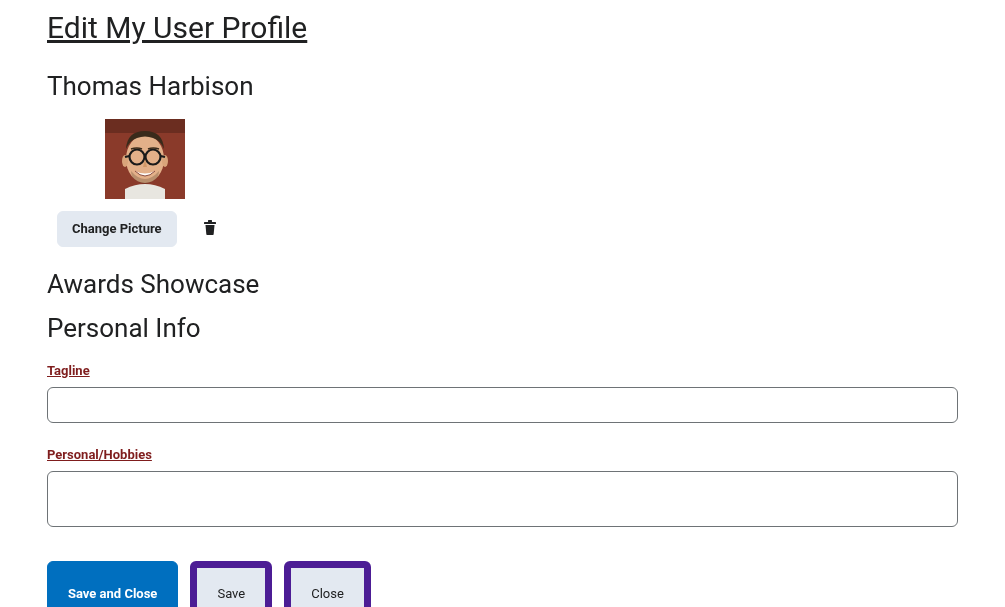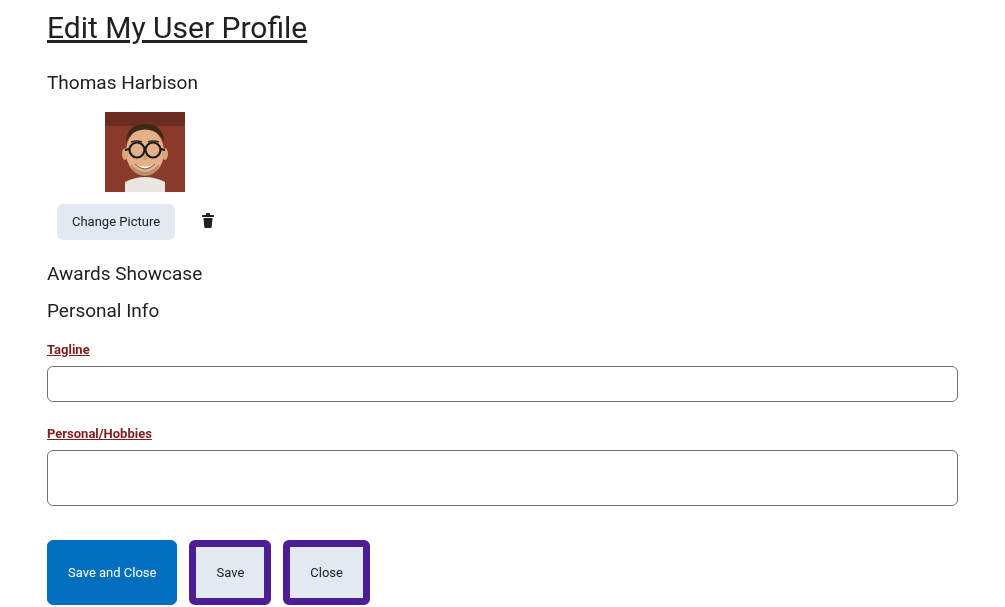--- a/index.html
+++ b/index.html
@@ -15,21 +15,21 @@
       width: 1005px;
     }
     h1.page-title {
       font-size: 30px;
       font-weight: 400;
       color: #202122;
       margin-bottom: 26px;
       text-decoration: underline;
     }
     h2.section-heading {
-      font-size: 19px;
+      font-size: 26px;
       font-weight: 400;
       color: #202122;
       margin-bottom: 18px;
     }
     h2.section-heading.awards {
       margin-bottom: 14px;
     }
     h2.section-heading.personal {
       margin-bottom: 20px;
     }
@@ -52,21 +52,21 @@
     .picture-actions {
       display: flex;
       align-items: center;
       gap: 22px;
       margin-bottom: 22px;
       margin-left: 10px;
     }
     .btn {
       font-family: inherit;
       font-size: 13px;
-      font-weight: 400;
+      font-weight: 700;
       border-radius: 6px;
       padding: 9px 14px;
       cursor: pointer;
       border: 1px solid transparent;
       line-height: 1.2;
     }
     .btn-light {
       background: #e3e9f1;
       color: #202122;
       border: 1px solid #e3e9f1;

